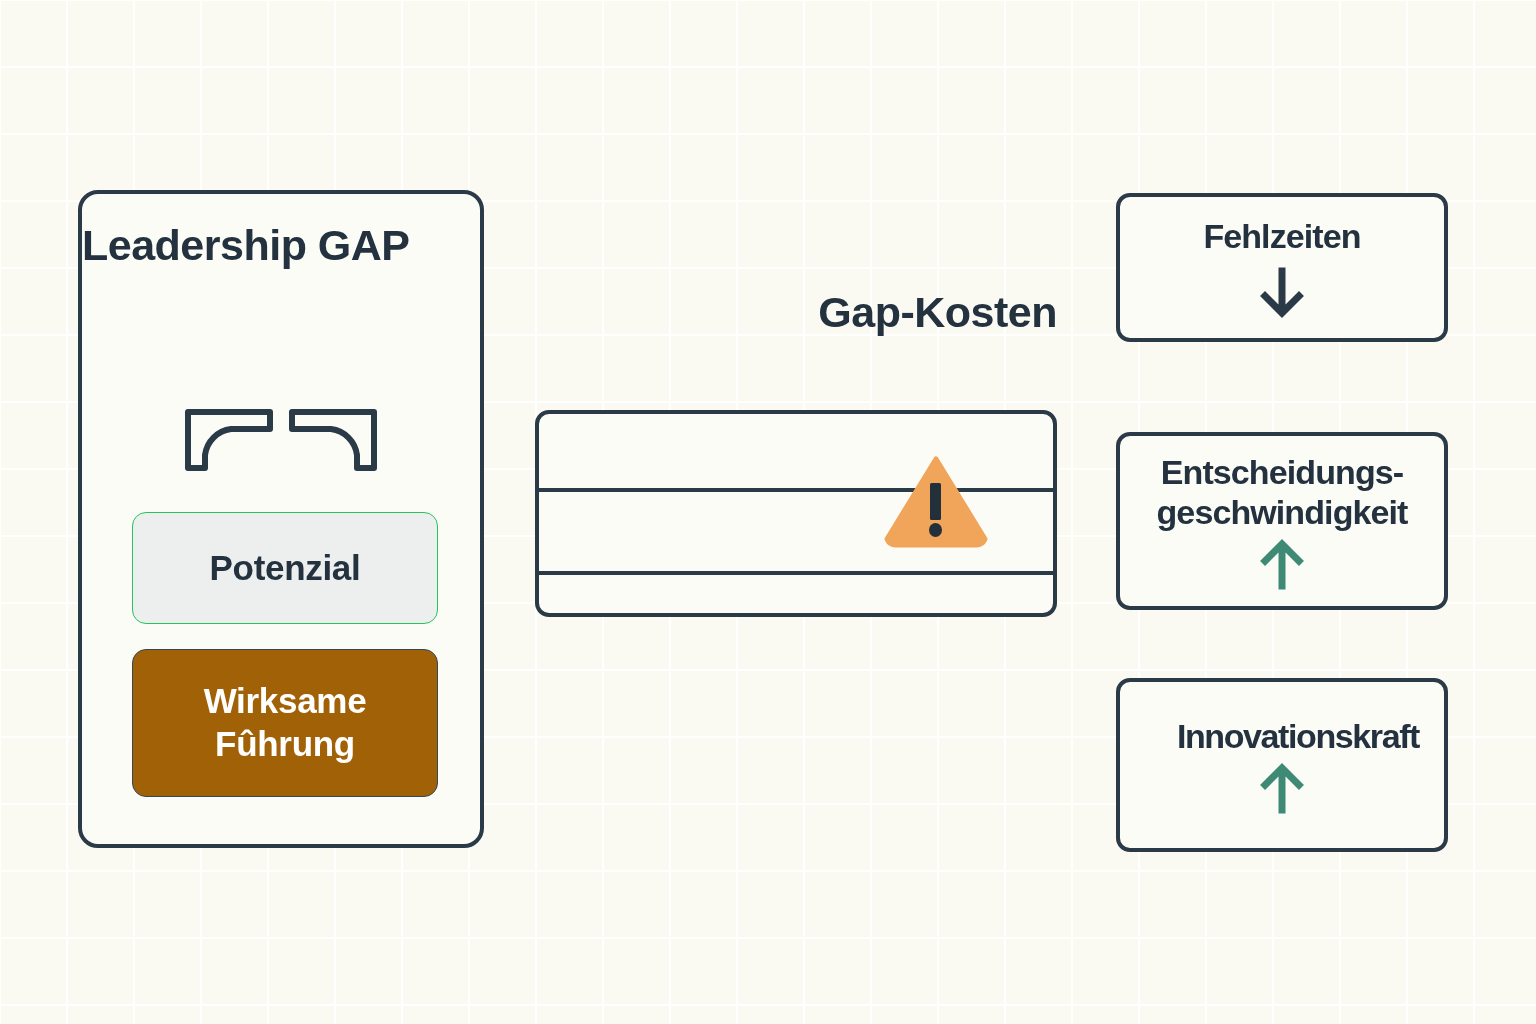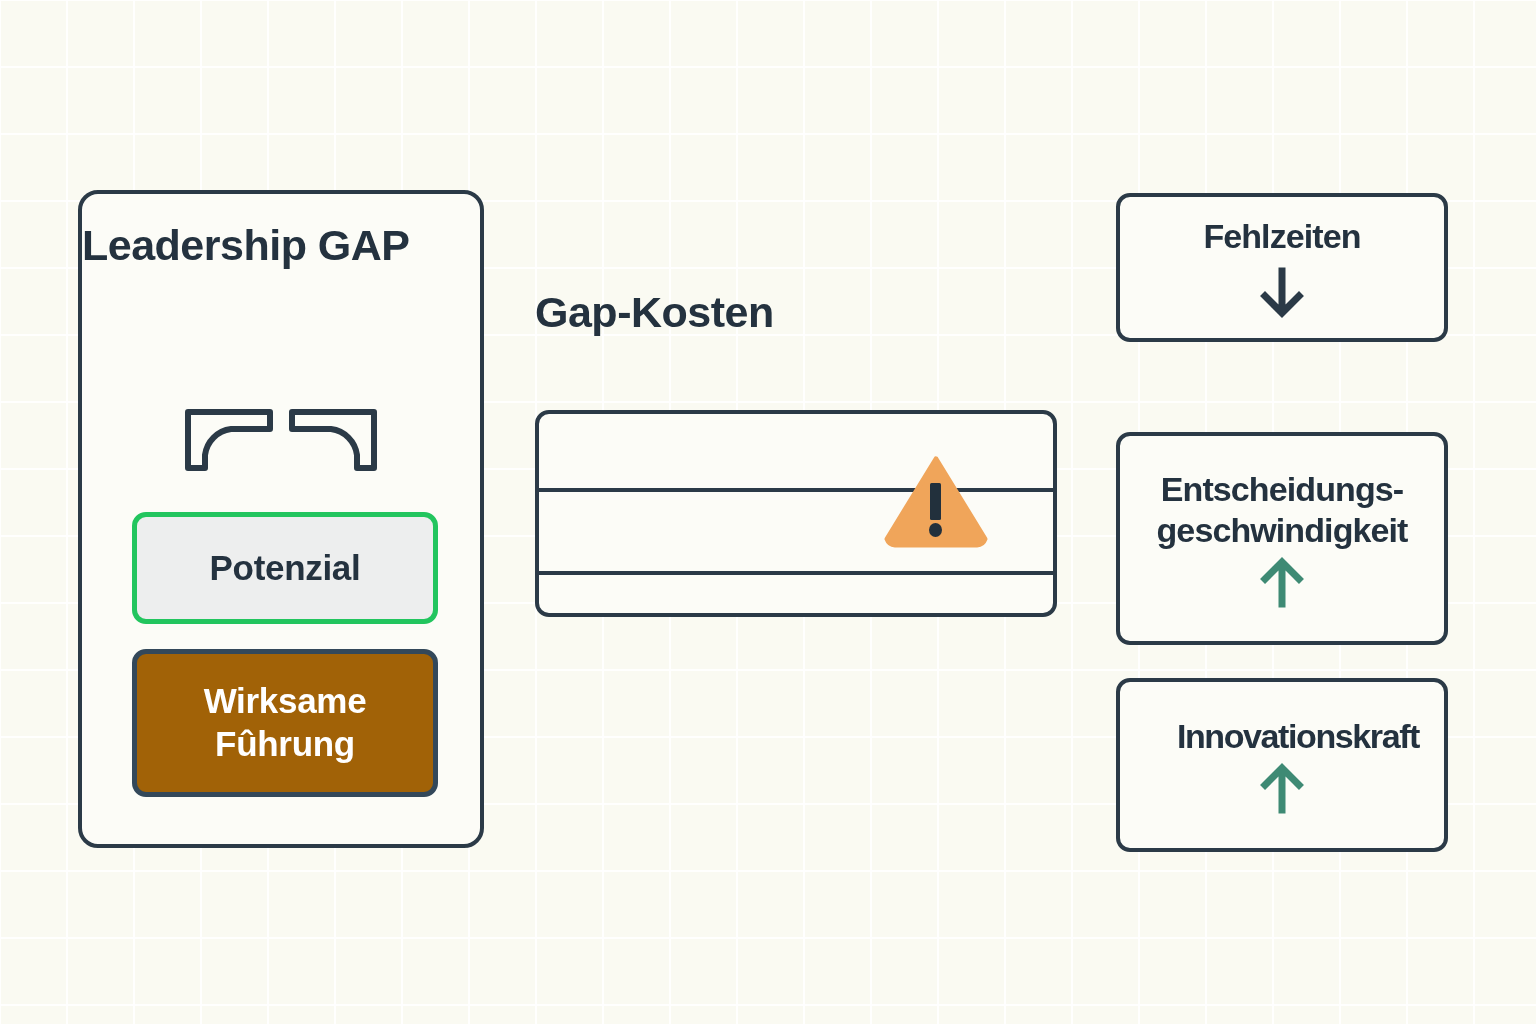--- a/index.html
+++ b/index.html
@@ -69,21 +69,21 @@
     top: 215px;
     width: 192px;
     height: 62px;
   }
 
   
   .chip {
     position: absolute;
     left: 50px;
     width: 306px;
-    border: 5px solid #22c55e;
+    border: 1px solid #22c55e;
     border-radius: 14px;
     display: flex;
     align-items: center;
     justify-content: center;
     text-align: center;
     font-weight: bold;
     letter-spacing: -0.3px;
   }
 
   #chip-potenzial {
@@ -103,21 +103,21 @@
     font-size: 35px;
     line-height: 1.22;
   }
 
   
   #center-title {
     position: absolute;
     left: 535px;
     top: 288px;
     width: 522px;
-    text-align: left;
+    text-align: right;
     font-size: 43px;
     font-weight: bold;
     color: #24323F;
     letter-spacing: -0.5px;
   }
 
   #cost-panel {
     left: 535px;
     top: 410px;
     width: 522px;
@@ -152,21 +152,21 @@
     border: 4px solid #2B3A47;
     border-radius: 14px;
     background: #FCFCF7;
     display: flex;
     flex-direction: column;
     align-items: center;
     justify-content: center;
   }
 
   #card-0 { top: 193px; height: 149px; }
-  #card-1 { top: 432px; height: 213px; }
+  #card-1 { top: 432px; height: 178px; }
   #card-2 { top: 678px; height: 174px; }
 
   .outcome-label {
     font-size: 34px;
     font-weight: bold;
     color: #24323F;
     text-align: center;
     line-height: 1.18;
     letter-spacing: -0.9px;
     white-space: pre-line;

